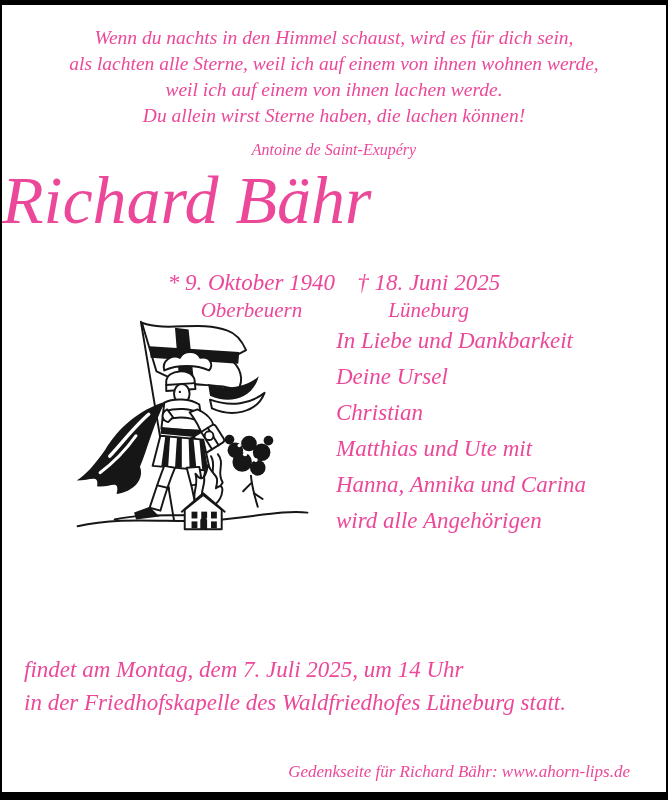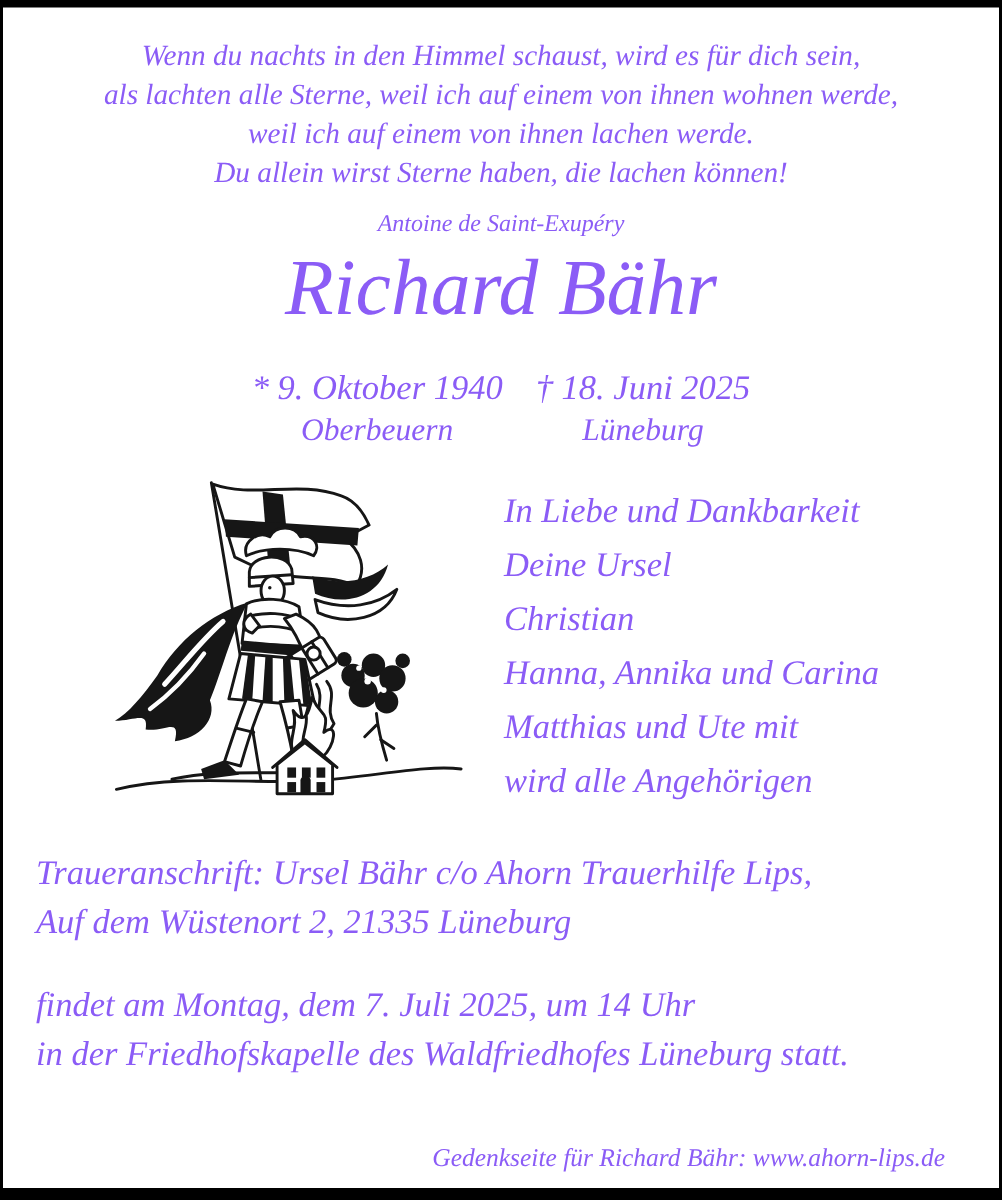--- a/index.html
+++ b/index.html
@@ -4,21 +4,21 @@
 <style>
   html, body { margin: 0; padding: 0; background: #cfcfcf; }
   * { box-sizing: border-box; }
 
   .notice {
     position: relative;
     width: 668px;
     height: 800px;
     margin: 0 auto;
     background: #ffffff;
-    color: #8b5cf6;
+    color: #ec4899;
     border-top: 5px solid #000;
     border-bottom: 8px solid #000;
     border-left: 2px solid #000;
     border-right: 2px solid #000;
     font-family: "Liberation Serif", "DejaVu Serif", serif;
     font-style: italic;
     overflow: hidden;
   }
 
   .quote-block {
@@ -29,36 +29,35 @@
     line-height: 26px;
   }
   .quote-attribution {
     margin-top: 8px;
     font-size: 16px;
   }
 
   .name {
     position: absolute;
     top: 158px; left: 0; right: 0;
-    text-align: center;
-    font-size: 53px;
+    font-size: 68px;
     line-height: 1.1;
     font-weight: normal;
     margin: 0;
   }
 
   .dates-row {
     position: absolute;
     top: 240px; left: 0; right: 0;
     display: flex;
     justify-content: center;
     gap: 22px;
   }
   .date-col { text-align: center; }
-  .date-line { font-size: 23px; line-height: 28px; white-space: nowrap; }
+  .date-line { font-size: 23px; line-height: 28px; white-space: nowrap; margin-top: 24px; }
   .date-place { font-size: 21px; line-height: 22px; margin-top: 2px; }
 
   .middle {
     position: absolute;
     top: 300px; left: 0; right: 0;
     display: flex;
     align-items: flex-start;
     padding-left: 62px;
   }
   .illustration { width: 258px; height: 240px; flex: 0 0 auto; }
@@ -217,30 +216,26 @@
       <circle fill="#ffffff" cx="180" cy="141" r="1.8"></circle>
       <path class="ln" d="M192 172 C193 183 196 194 199 204" stroke-width="2.4"></path>
       <path class="ln" d="M192 180 L184 188" stroke-width="1.6"></path>
       <path class="ln" d="M195 190 L204 196" stroke-width="1.6"></path>
     </svg>
 
     <div class="family-block">
       <div>In Liebe und Dankbarkeit</div>
       <div>Deine Ursel</div>
       <div>Christian</div>
+      <div>Matthias und Ute mit</div>
       <div>Hanna, Annika und Carina</div>
-      <div>Matthias und Ute mit</div>
       <div>wird alle Angehörigen</div>
     </div>
   </div>
 
-  <div class="address-block">
-    <div>Traueranschrift: Ursel Bähr c/o Ahorn Trauerhilfe Lips,</div>
-    <div>Auf dem Wüstenort 2, 21335 Lüneburg</div>
-  </div>
 
   <div class="funeral-block">
     <div>findet am Montag, dem 7. Juli 2025, um 14 Uhr</div>
     <div>in der Friedhofskapelle des Waldfriedhofes Lüneburg statt.</div>
   </div>
 
   <div class="memorial-line">Gedenkseite für Richard Bähr: www.ahorn-lips.de</div>
 
 </div>
 

